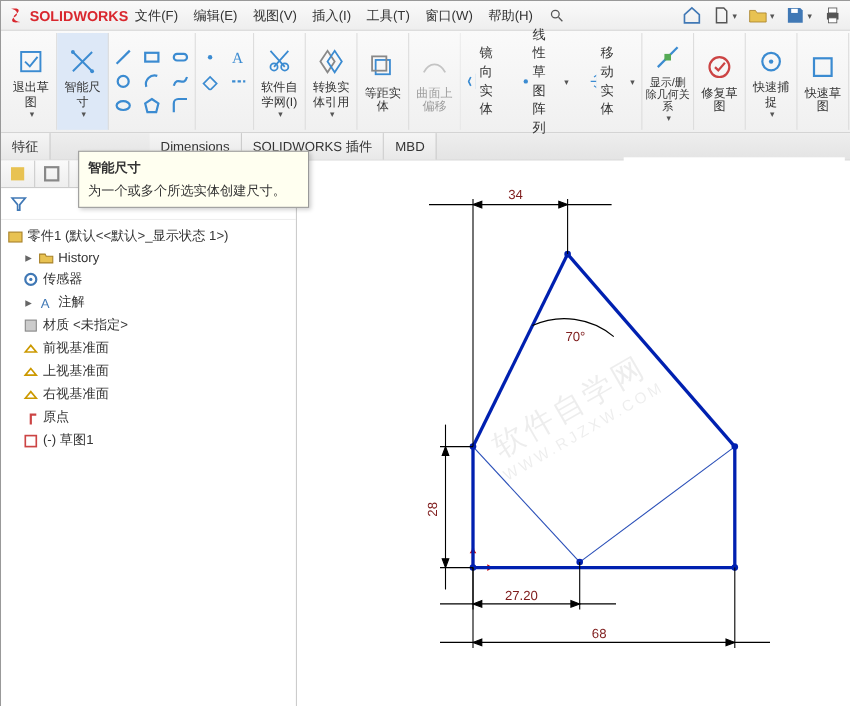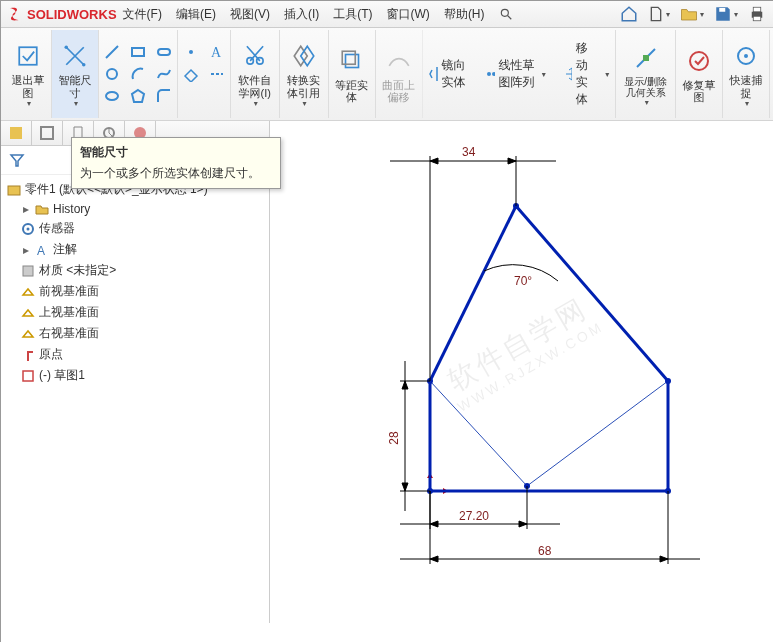--- a/index.html
+++ b/index.html
@@ -282,22 +282,38 @@
     <div class="rgroup big">
       <div class="ricon">
           <svg width="26" height="26">
             <circle cx="13" cy="13" r="8" fill="none" stroke="#3b8bd1" stroke-width="2"></circle>
             <circle cx="13" cy="13" r="2" fill="#3b8bd1"></circle>
           </svg>
         </div>
       <div class="rlabel">快速捕捉</div>
       <div class="drop">▾</div>
     </div>
+    <div class="rgroup big">
+      <div class="ricon">
+          <svg width="26" height="26">
+            <rect x="5" y="5" width="16" height="16" fill="none" stroke="#3b8bd1" stroke-width="2"></rect>
+          </svg>
+        </div>
+      <div class="rlabel">快速草图</div>
+    </div>
   </div>
 
+  <div class="tabbar">
+    <div class="tab">特征</div>
+    <div class="tab hidden">草图</div>
+    <div class="tab hidden">评估</div>
+    <div class="tab">Dimensions</div>
+    <div class="tab">SOLIDWORKS 插件</div>
+    <div class="tab">MBD</div>
+  </div>
 
   <div class="tooltip">
     <div class="tt-title">智能尺寸</div>
     <div>为一个或多个所选实体创建尺寸。</div>
   </div>
 
   <div class="viewtools">
     <span class="vt">
         <svg width="18" height="18">
           <circle cx="7" cy="7" r="5" fill="none" stroke="#5a7" stroke-width="2"></circle>

